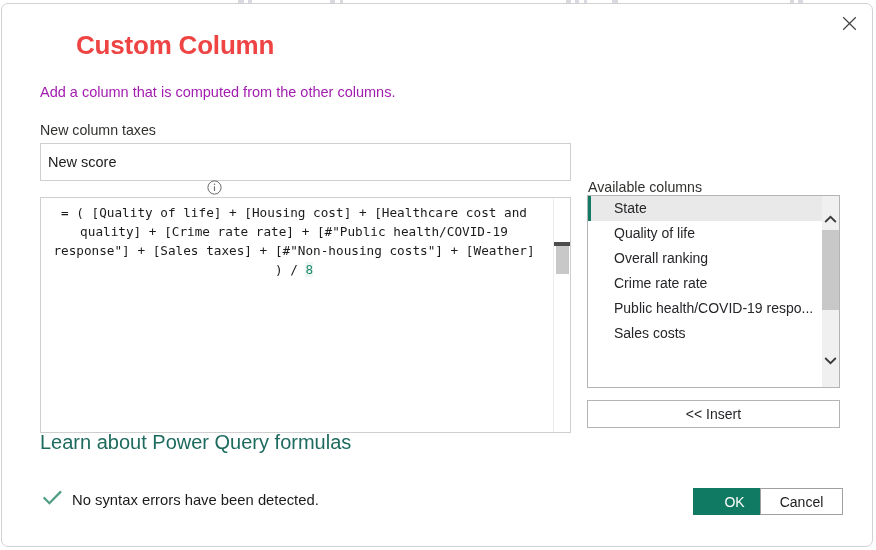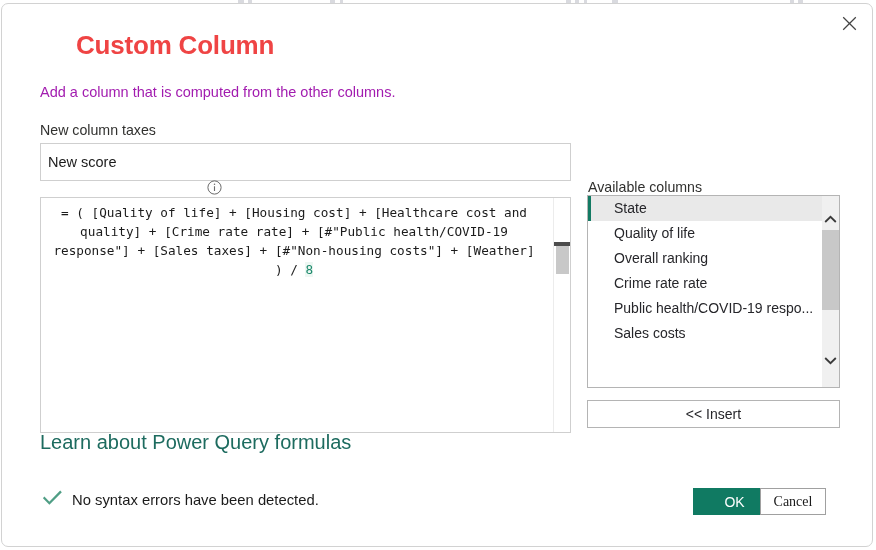--- a/index.html
+++ b/index.html
@@ -304,27 +304,27 @@
     color: #ffffff;
     font-family: "Liberation Sans", sans-serif;
     font-size: 14px;
     cursor: default;
     margin-left: 24px;
   }
   .btn-cancel {
     position: absolute;
     left: 758px;
     top: 484px;
-    width: 66px;
+    width: 83px;
     height: 27px;
     box-sizing: border-box;
     background: #ffffff;
     border: 1px solid #a0a0a0;
     color: #1b1b1b;
-    font-family: Liberation Serif, serif;
+    font-family: Liberation Sans, sans-serif;
     font-size: 14px;
     cursor: default;
   }
 </style>
 </head>
 <body>
 
 <div class="bg-strip">
   <div class="bg-frag" style="left:238px;width:6px;"></div>
   <div class="bg-frag" style="left:248px;width:4px;"></div>

